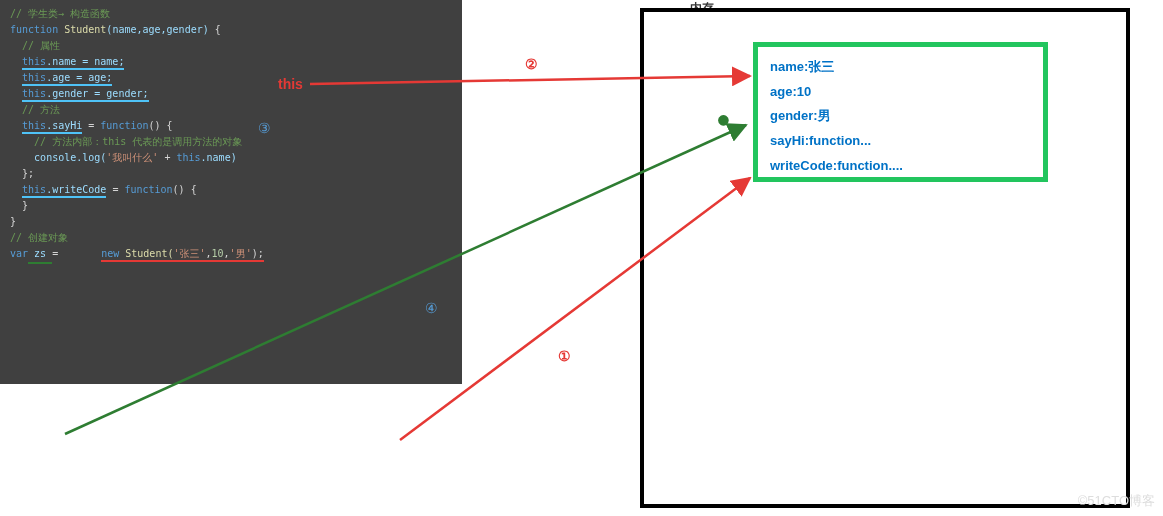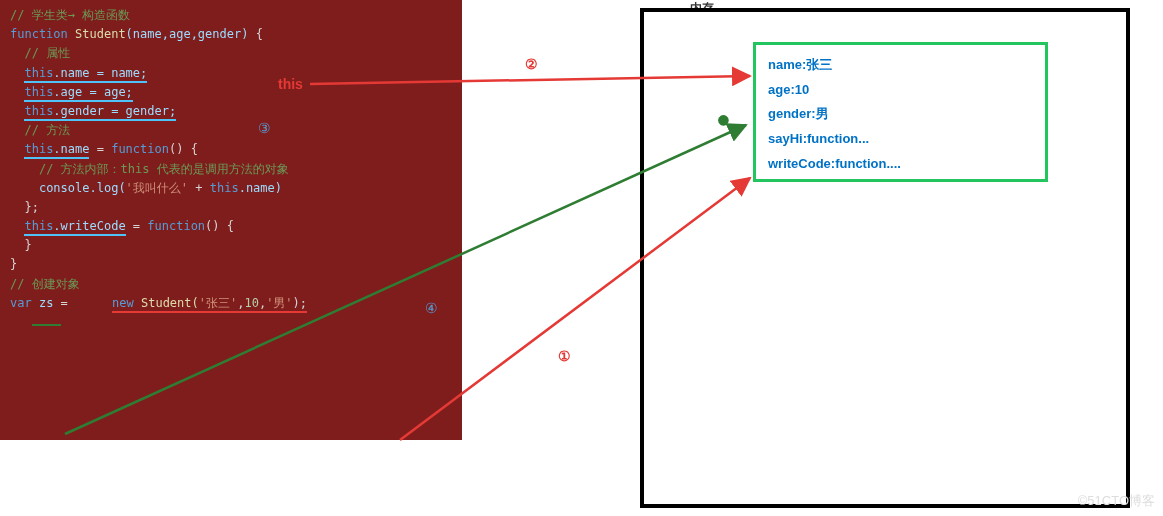--- a/index.html
+++ b/index.html
@@ -9,42 +9,42 @@
       width: 1163px;
       height: 516px;
       position: relative;
       overflow: hidden;
     }
     .code-panel {
       position: absolute;
       left: 0;
       top: 0;
       width: 462px;
-      height: 440px;
-      background: #7f1d1d;
+      height: 384px;
+      background: #404040;
       padding: 6px 10px;
-      font-size: 12px;
+      font-size: 10px;
       line-height: 1.6;
       color: #d4d4d4;
     }
     .line { white-space: pre; position: relative; }
     .comment { color: #6a9955; }
     .keyword { color: #569cd6; }
     .func-name { color: #dcdcaa; }
     .param { color: #9cdcfe; }
     .this-kw { color: #569cd6; }
     .prop { color: #9cdcfe; }
     .string { color: #ce9178; }
     .number { color: #b5cea8; }
     .punc { color: #d4d4d4; }
     .ident { color: #9cdcfe; }
     .new-kw { color: #569cd6; }
     .underline-cyan { border-bottom: 2px solid #4fc3f7; padding-bottom: 1px; }
     .underline-red { border-bottom: 2px solid #e53935; padding-bottom: 1px; margin-left: 37px; }
-    .underline-green { border-bottom: 2px solid #2e7d32; padding-bottom: 14px; }
+    .underline-green { border-bottom: 2px solid #2e7d32; padding-bottom: 3px; }
 
     .memory-title {
       position: absolute;
       left: 690px;
       top: 0px;
       font-size: 12px;
       font-weight: bold;
       color: #333;
     }
     .memory-box {
@@ -55,21 +55,21 @@
       height: 500px;
       border: 4px solid #000;
       background: #fff;
     }
     .object-box {
       position: absolute;
       left: 753px;
       top: 42px;
       width: 295px;
       height: 140px;
-      border: 3px solid #22c55e;
+      border: 5px solid #22c55e;
       background: #fff;
       padding: 8px 12px;
     }
     .obj-prop {
       color: #0072c6;
       font-size: 13px;
       font-family: Arial, sans-serif;
       font-weight: bold;
       line-height: 1.9;
     }
@@ -111,21 +111,21 @@
 <div class="memory-box"></div>
 
 <div class="code-panel">
   <div class="line"><span class="comment">// 学生类→ 构造函数</span></div>
   <div class="line"><span class="keyword">function</span> <span class="func-name">Student</span><span class="param">(name,age,gender)</span><span class="punc"> {</span></div>
   <div class="line">  <span class="comment">// 属性</span></div>
   <div class="line">  <span class="underline-cyan"><span class="this-kw">this</span><span class="prop">.name = name;</span></span></div>
   <div class="line">  <span class="underline-cyan"><span class="this-kw">this</span><span class="prop">.age = age;</span></span></div>
   <div class="line">  <span class="underline-cyan"><span class="this-kw">this</span><span class="prop">.gender = gender;</span></span></div>
   <div class="line">  <span class="comment">// 方法</span></div>
-  <div class="line">  <span class="underline-cyan"><span class="this-kw">this</span><span class="prop">.name</span></span><span class="punc"> = </span><span class="keyword">function</span><span class="punc">() {</span></div>
+  <div class="line">  <span class="underline-cyan"><span class="this-kw">this</span><span class="prop">.sayHi</span></span><span class="punc"> = </span><span class="keyword">function</span><span class="punc">() {</span></div>
   <div class="line">    <span class="comment">// 方法内部：this 代表的是调用方法的对象</span></div>
   <div class="line">    <span class="ident">console.log(</span><span class="string">'我叫什么'</span><span class="punc"> + </span><span class="this-kw">this</span><span class="prop">.name)</span></div>
   <div class="line">  <span class="punc">};</span></div>
   <div class="line">  <span class="underline-cyan"><span class="this-kw">this</span><span class="prop">.writeCode</span></span><span class="punc"> = </span><span class="keyword">function</span><span class="punc">() {</span></div>
   <div class="line">  <span class="punc">}</span></div>
   <div class="line"><span class="punc">}</span></div>
   <div class="line"><span class="comment">// 创建对象</span></div>
   <div class="line"><span class="keyword">var</span><span class="underline-green"><span class="ident"> zs </span></span><span class="punc">= </span><span class="underline-red"><span class="new-kw">new</span><span class="func-name"> Student(</span><span class="string">'张三'</span><span class="punc">,</span><span class="number">10</span><span class="punc">,</span><span class="string">'男'</span><span class="punc">);</span></span></div>
 </div>
 

